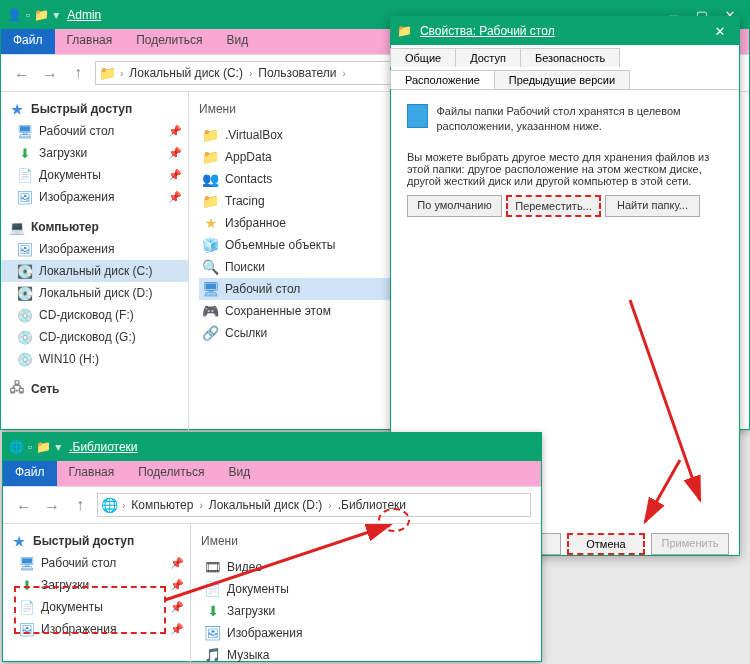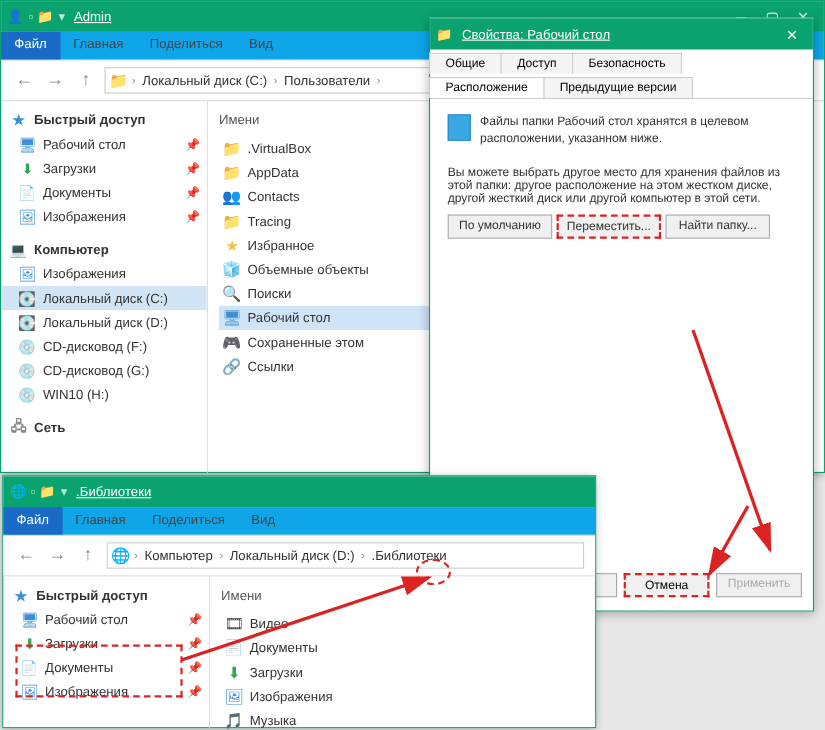--- a/index.html
+++ b/index.html
@@ -5,21 +5,21 @@
 * { box-sizing: border-box; margin: 0; padding: 0; font-family: "Segoe UI", Arial, sans-serif; }
 body { width: 750px; height: 664px; background: #e8e8e8; position: relative; overflow: hidden; font-size: 12px; }
 
 .window { position: absolute; background: #fff; border: 1px solid #0aa36f; box-shadow: 0 2px 8px rgba(0,0,0,.3); }
 .titlebar { background: #0aa36f; height: 28px; display: flex; align-items: center; padding: 0 6px; color: #fff; }
 .titlebar .icons { display: flex; gap: 4px; align-items: center; }
 .titlebar .title { margin-left: 8px; font-size: 12px; text-decoration: underline; }
 .titlebar .controls { margin-left: auto; display: flex; gap: 2px; }
 .titlebar .controls span { width: 26px; height: 20px; display: flex; align-items: center; justify-content: center; cursor: pointer; font-size: 13px; }
 
-.ribbon-tabs { display: flex; background: #0ea5e9; border-bottom: 1px solid #ddd; height: 26px; }
+.ribbon-tabs { display: flex; background: #f9a8d4; border-bottom: 1px solid #ddd; height: 26px; }
 .ribbon-tab { padding: 4px 12px; font-size: 12px; cursor: pointer; color: #444; }
 .ribbon-tab.active { background: #1a6bc7; color: #fff; }
 
 .addrbar { display: flex; align-items: center; padding: 6px 10px; gap: 6px; border-bottom: 1px solid #ddd; background: #fff; }
 .nav-arrow { width: 22px; height: 22px; display: flex; align-items: center; justify-content: center; color: #888; cursor: pointer; font-size: 16px; }
 .breadcrumb { flex: 1; display: flex; align-items: center; border: 1px solid #ccc; height: 24px; padding: 0 4px; background: #fff; gap: 4px; }
 .bc-sep { color: #888; font-size: 10px; }
 .bc-item { font-size: 12px; color: #333; cursor: pointer; padding: 0 2px; }
 
 .explorer-body { display: flex; height: calc(100% - 28px - 26px - 36px); }
@@ -44,21 +44,21 @@
 .ptab { border: 1px solid #ccc; border-bottom: none; padding: 3px 14px; font-size: 11px; background: #f4f4f4; cursor: pointer; margin-left: -1px; margin-top: 3px; }
 .ptab.active { background: #fff; position: relative; z-index: 2; }
 .props-body { padding: 14px 16px; font-size: 11px; color: #333; }
 .desc-row { display: flex; gap: 8px; }
 .desc-icon { width: 30px; height: 24px; background: #3ba8e6; border: 1px solid #2b89c2; }
 .desc-text p { line-height: 1.4; white-space: normal; word-break: break-word; }
 .location-input { width: 100%; border: 1px solid #aaa; padding: 3px 4px; font-size: 11px; margin-top: 16px; background: #fff; color: #333; }
 .btn-row { display: flex; gap: 4px; margin-top: 8px; }
 .pbtn { border: 1px solid #aaa; background: #f0f0f0; font-size: 11px; padding: 3px 0; width: 95px; text-align: center; cursor: pointer; }
 .pbtn.hl { border: 2px dashed #d22; }
-.props-foot { position: absolute; bottom: 12px; right: 10px; display: flex; gap: 6px; }
+.props-foot { position: absolute; bottom: 0; right: 10px; display: flex; gap: 6px; }
 .props-foot .pbtn { width: 78px; }
 .pbtn.cancel-hl { border: 2px dashed #d22; }
 
 
 .win2 { left: 2px; top: 432px; width: 540px; height: 230px; }
 
 
 .dash-box { position: absolute; border: 2px dashed #d22; pointer-events: none; }
 
 

